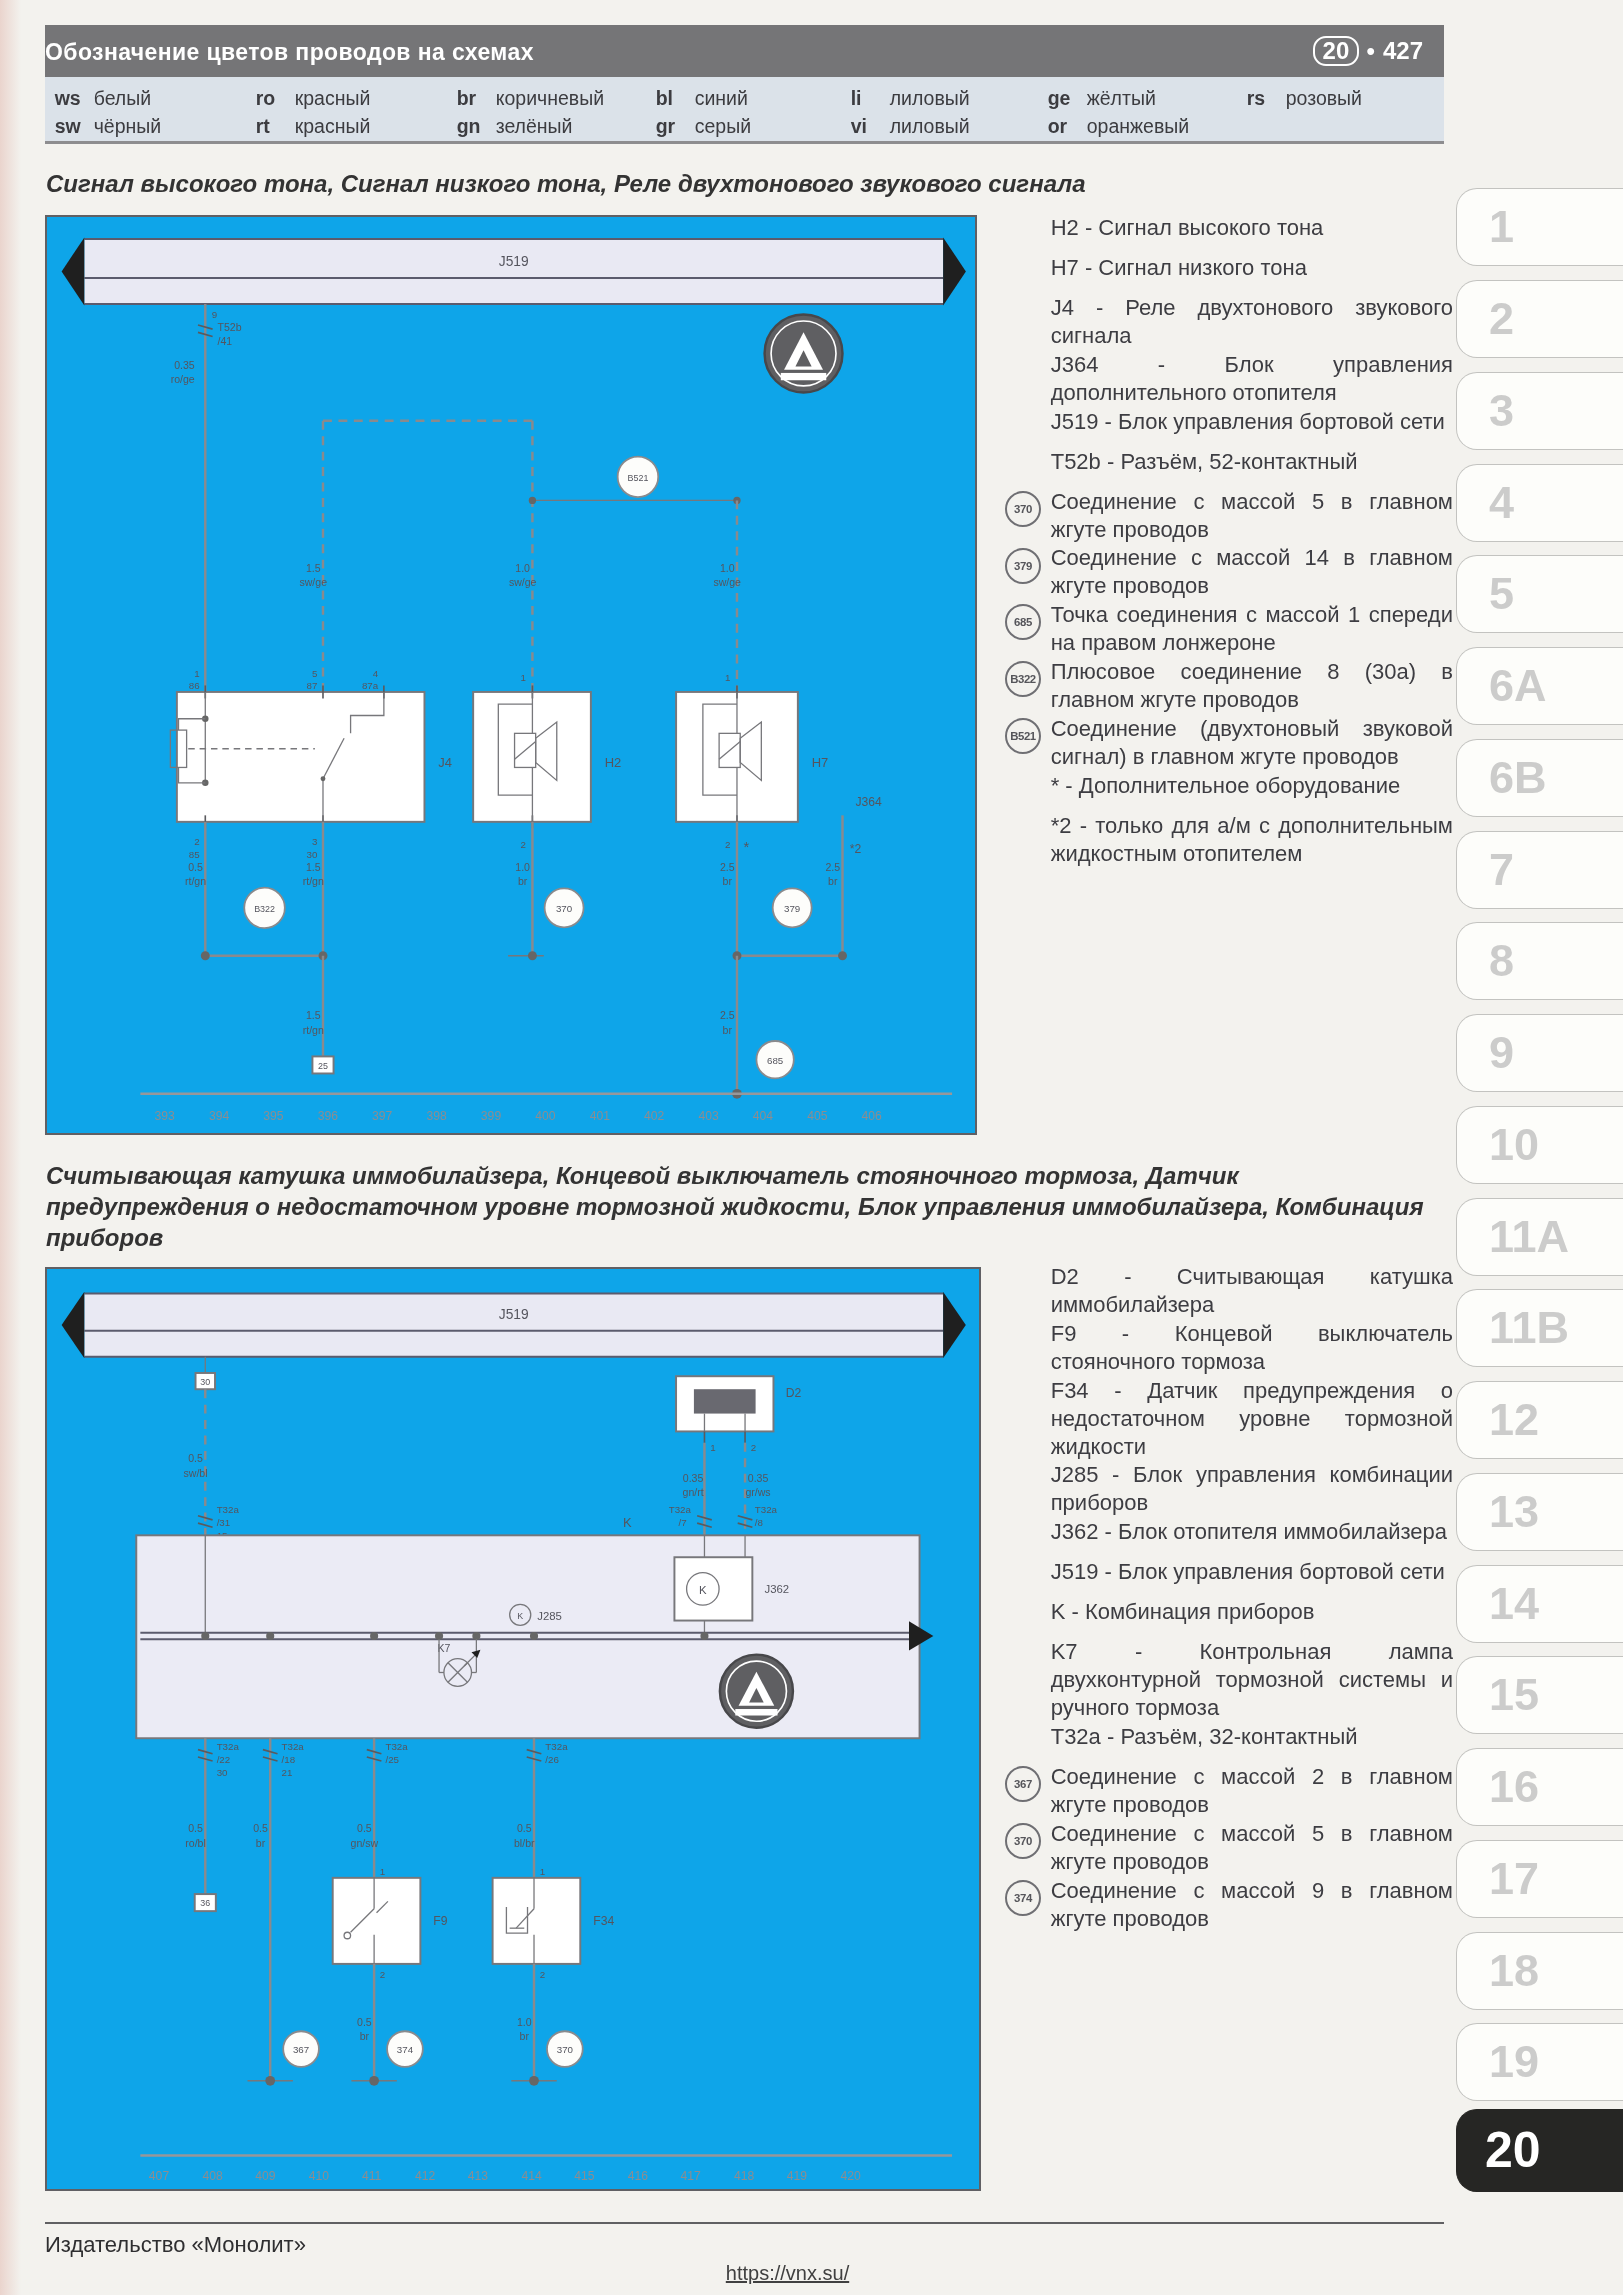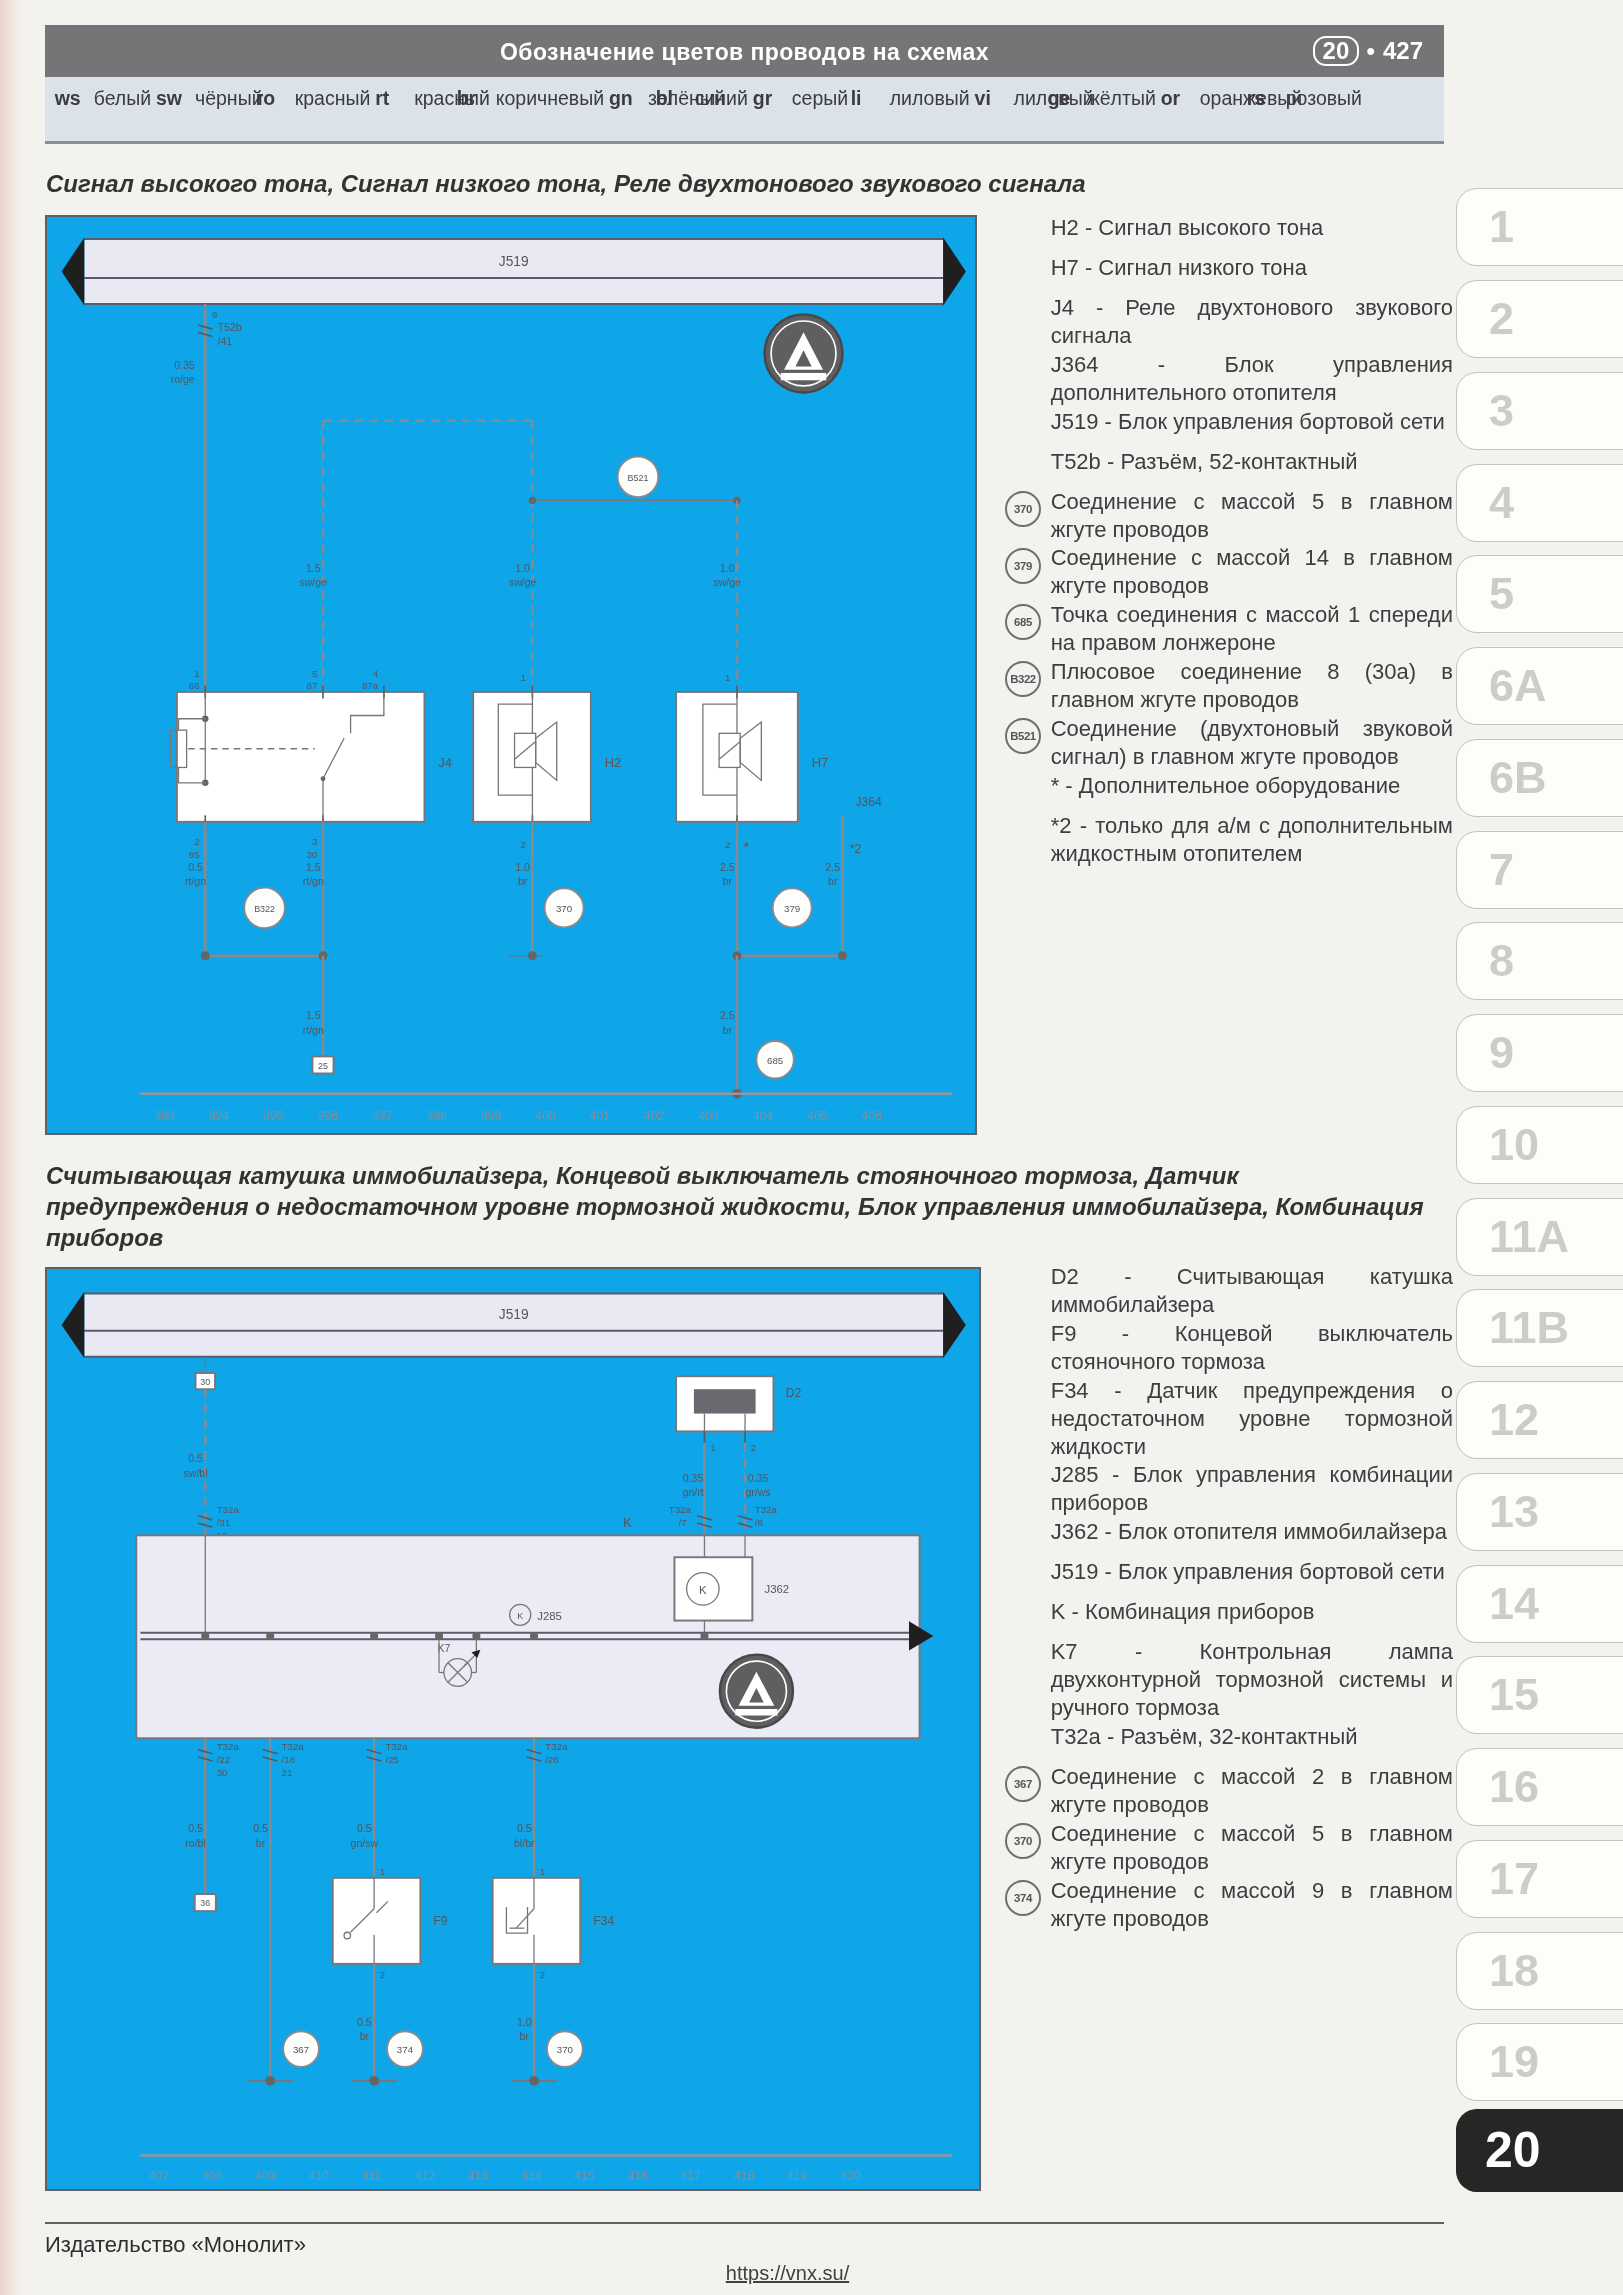--- a/index.html
+++ b/index.html
@@ -1,25 +1,25 @@
 <!DOCTYPE html>
 <html style="font-size:13px"><head>
 <meta charset="utf-8">
 <style>
   html,body{margin:0;padding:0}
   body{position:relative;width:1624px;height:2295px;background:#f3f2ee;font-family:"Liberation Sans",sans-serif;overflow:hidden}
   .edge-left{position:absolute;left:0;top:0;width:21px;height:2295px;background:linear-gradient(90deg,#ead4cd,#f3f2ee)}
   
   .header-bar{position:absolute;left:45px;top:25px;width:1399px;height:52px;background:#757577;border-bottom:2.4px solid #4e4e50}
-  .header-title{position:absolute;left:0;right:0;top:14px;text-align:center;color:#fff;font-weight:bold;font-size:23px;letter-spacing:0.4px}
+  .header-title{position:absolute;left:0;right:0;top:14px;text-align:left;color:#fff;font-weight:bold;font-size:23px;letter-spacing:0.4px}
   .header-page{position:absolute;right:21px;top:11.4px;color:#fff;font-weight:bold;font-size:24px;display:flex;align-items:center;gap:8px}
   .page-badge{display:inline-block;border:2.4px solid #fff;border-radius:13px;padding:0 7.3px;line-height:26px}
   
   .color-strip{position:absolute;left:45px;top:77px;width:1399px;height:67px;background:#dbe2e9;border-bottom:3.2px solid #8d8d8f;box-sizing:border-box;display:flex;padding:9.7px 0 0 9.7px}
-  .cs-col{display:flex;flex-direction:row;gap:4.9px}
+  .cs-col{display:flex;flex-direction:column;gap:4.9px}
   .cs-row{display:flex;font-size:19.5px;color:#3c3c40}
   .cs-code{width:39px;font-weight:bold}
   .cs-name{}
   
   .sec-title{position:absolute;left:46px;width:1401px;font-size:24px;line-height:31px;font-weight:bold;font-style:italic;color:#333}
   
   .d-frame{position:absolute;background:#0ea5e9;border:2.4px solid #606064;box-sizing:border-box}
   svg text{fill:#55555e;font-family:"Liberation Sans",sans-serif}
   .s11{font-size:11px}.s12{font-size:12px}.s13{font-size:13px}.s14{font-size:14px}.s15{font-size:15px}.s16{font-size:16px}.s17{font-size:17px}.s18{font-size:18px}
   .mid{text-anchor:middle}.end{text-anchor:end}

